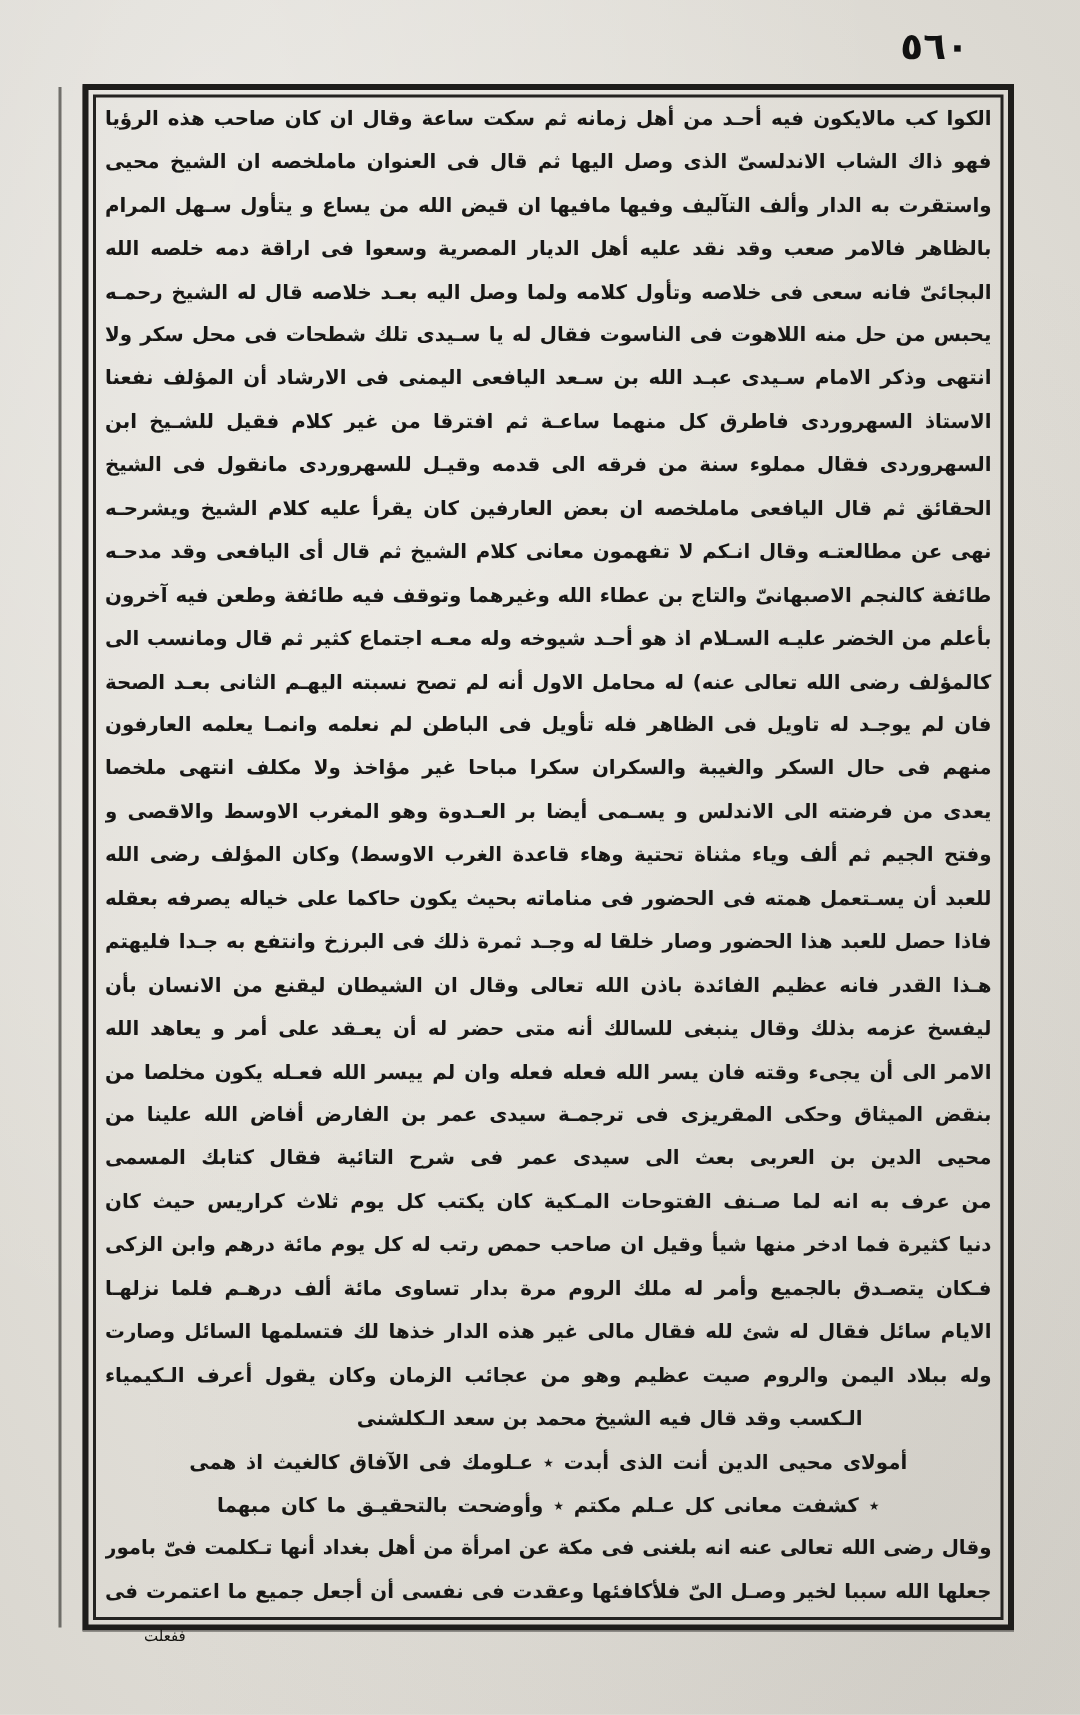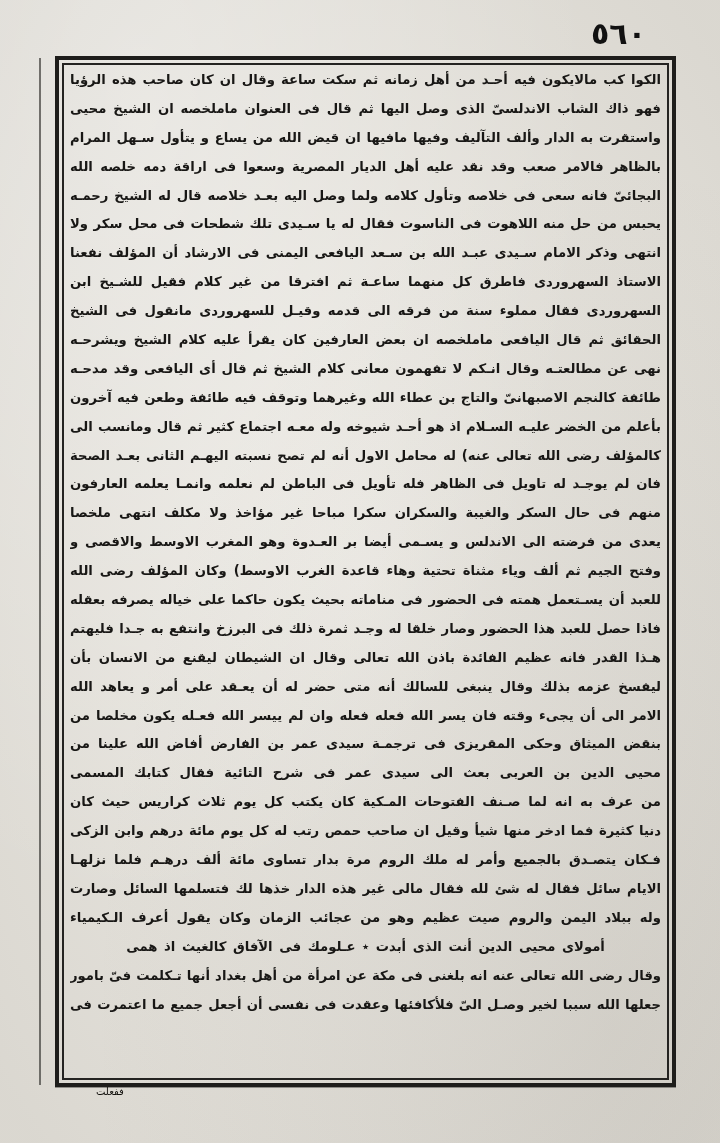--- a/index.html
+++ b/index.html
@@ -12,21 +12,21 @@
     position:relative;width:720px;height:1143px;overflow:hidden;
     background:
       radial-gradient(ellipse at 20% 10%, rgba(255,255,255,.35), rgba(255,255,255,0) 55%),
       radial-gradient(ellipse at 85% 90%, rgba(120,115,105,.12), rgba(0,0,0,0) 60%),
       radial-gradient(ellipse at 50% 50%, rgba(255,255,255,.15), rgba(90,88,80,.10) 95%),
       #e9e6df;
     color:#1a1a1a;
   }
   .page-number{
     position:absolute;top:16px;right:74px;
-    font-size:30px;font-weight:bold;letter-spacing:2px;
+    font-size:25px;font-weight:bold;letter-spacing:2px;
     color:#111;
     direction:rtl;
     margin-left:35px;
   }
   
   .ghost-line{
     position:absolute;left:39px;top:58px;bottom:58px;width:2px;
     background:#4a4844;opacity:.75;
   }
   .frame-outer{
@@ -102,21 +102,23 @@
         <div class="line">هـذا القدر فانه عظيم الفائدة باذن الله تعالى وقال ان الشيطان ليقنع من الانسان بأن ينقله من طاعة الى طاعة</div>
         <div class="line">ليفسخ عزمه بذلك وقال ينبغى للسالك أنه متى حضر له أن يعـقد على أمر و يعاهد الله تعالى عليـه أن يترك ذلك</div>
         <div class="line">الامر الى أن يجىء وقته فان يسر الله فعله فعله وان لم ييسر الله فعـله يكون مخلصا من نكث العهد ولا يكون متصفا</div>
         <div class="line">بنقض الميثاق وحكى المقريزى فى ترجمـة سيدى عمر بن الفارض أفاض الله علينا من بركاته أن الشيخ</div>
         <div class="line">محيى الدين بن العربى بعث الى سيدى عمر فى شرح التائية فقال كتابك المسمى بالفتوحات شرح لها وقال بعض</div>
         <div class="line">من عرف به انه لما صـنف الفتوحات المـكية كان يكتب كل يوم ثلاث كراريس حيث كان وحصلت له بدمشق</div>
         <div class="line">دنيا كثيرة فما ادخر منها شيأ وقيل ان صاحب حمص رتب له كل يوم مائة درهم وابن الزكى كل يوم ثلاثين درهما</div>
         <div class="line">فـكان يتصـدق بالجميع وأمر له ملك الروم مرة بدار تساوى مائة ألف درهـم فلما نزلهـا وأقام بها مر به فى بعض</div>
         <div class="line">الايام سائل فقال له شئ لله فقال مالى غير هذه الدار خذها لك فتسلمها السائل وصارت له واشتغل النـاس بمصنفاته</div>
         <div class="line">وله ببلاد اليمن والروم صيت عظيم وهو من عجائب الزمان وكان يقول أعرف الـكيمياء بطريق المنازلة لا بطريق</div>
+        <div class="line short">الـكسب وقد قال فيه الشيخ محمد بن سعد الـكلشنى</div>
         <div class="line verse">أمولاى محيى الدين أنت الذى أبدت ٭ عـلومك فى الآفاق كالغيث اذ همى</div>
+        <div class="line verse">٭ كشفت معانى كل عـلم مكتم ٭ وأوضحت بالتحقيـق ما كان مبهما</div>
         <div class="line">وقال رضى الله تعالى عنه انه بلغنى فى مكة عن امرأة من أهل بغداد أنها تـكلمت فىّ بامور عظيمة فقلت هـذه قد</div>
         <div class="line">جعلها الله سببا لخير وصـل الىّ فلأكافئها وعقدت فى نفسى أن أجعل جميع ما اعتمرت فى رجب لها وعنها</div>
       </div>
     </div>
   </div>
 
   <div class="catchword">ففعلت</div>
 
 </div>
 

